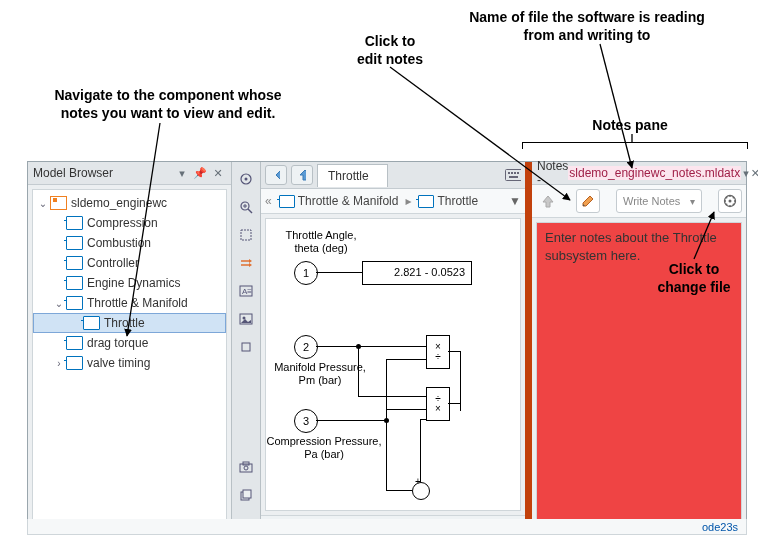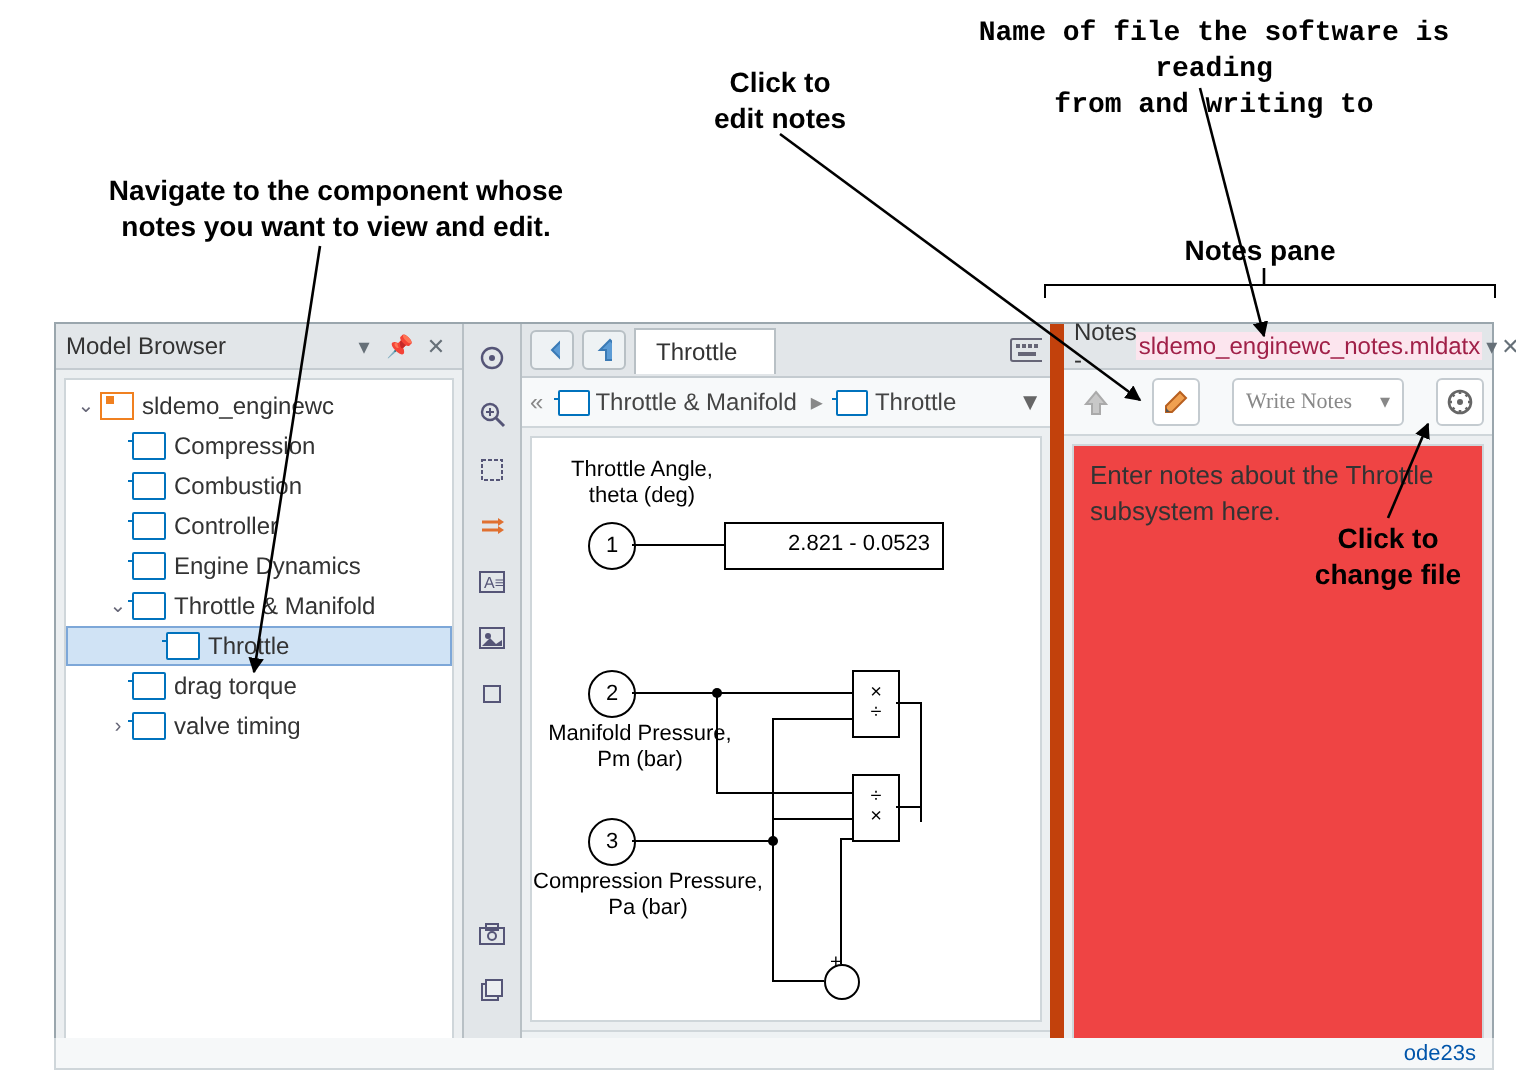--- a/index.html
+++ b/index.html
@@ -295,21 +295,20 @@
     font-size:13px;
     color:#333;
     line-height:1.4;
   }
   .notes-tools {
     display:flex;
     gap:16px;
     padding:4px;
     border-bottom:1px solid #cfd6da;
     background:#f7f9fa;
-    font-family:Liberation Serif, serif;
   }
   .tool-btn {
     width:24px;height:24px;
     border:1px solid #c4cbd0;
     border-radius:3px;
     background:#fff;
     display:flex;align-items:center;justify-content:center;
     cursor:pointer;
     padding:0;
   }
@@ -364,21 +363,21 @@
     content:"";position:absolute;top:0;width:1px;height:6px;background:#000;
   }
   .bracket::before{left:0;}
   .bracket::after{right:0;}
 </style>
 </head>
 <body>
 
 <div class="annotation" style="left:330px; top:32px; width:120px;"><span style="white-space:pre-line;">Click to
 edit notes</span></div>
-<div class="annotation" style="left:472px; top:8px; width:270px;font-family:Liberation Mono, monospace;"><span style="white-space:pre-line;">Name of file the software is reading
+<div class="annotation" style="left:452px; top:8px; width:270px;"><span style="white-space:pre-line;">Name of file the software is reading
 from and writing to</span></div>
 <div class="annotation" style="left:28px; top:86px; width:280px;"><span style="white-space:pre-line;">Navigate to the component whose
 notes you want to view and edit.</span></div>
 <div class="annotation" style="left:570px; top:116px; width:120px;"><span>Notes pane</span></div>
 <div class="annotation" style="left:644px; top:260px; width:100px;"><span style="white-space:pre-line;">Click to
 change file</span></div>
 
 <div class="bracket" style="left:522px; top:142px; width:226px;"></div>
 
 <svg class="overlay">

